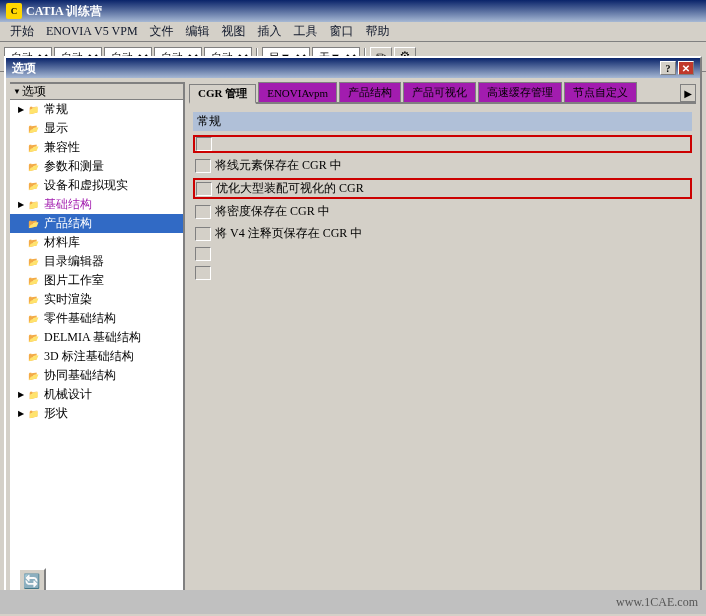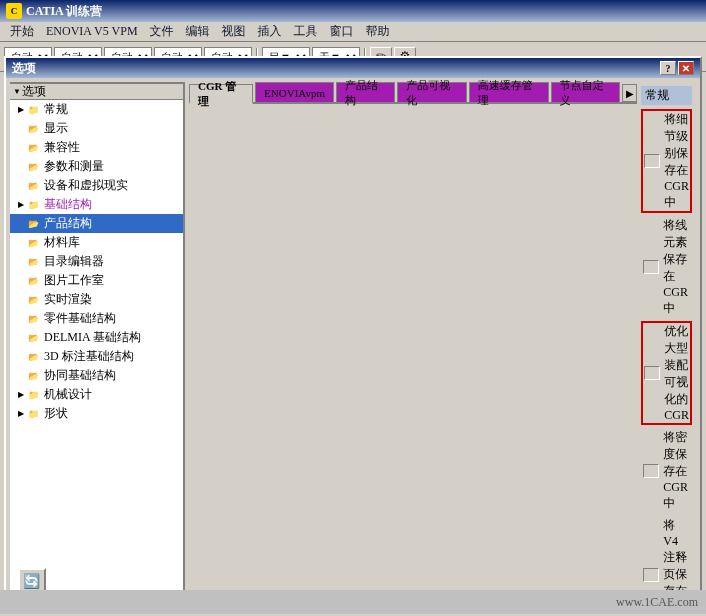--- a/index.html
+++ b/index.html
@@ -196,21 +196,21 @@
     }
     .tree-item-label {
       font-size: 12px;
     }
     .tree-indent { display: inline-block; }
 
     
     .content-panel {
       flex: 1;
       display: flex;
-      flex-direction: row;
+      flex-direction: column;
       padding: 4px;
     }
 
     
     .tabs-bar {
       display: flex;
       align-items: flex-end;
       height: 22px;
       border-bottom: 2px solid #808080;
       margin-bottom: 4px;
@@ -510,21 +510,20 @@
         <div class="tab">节点自定义</div>
         <div class="tab-nav-btn">▶</div>
       </div>
 
       <div class="content-area">
 
         <div class="section-header">常规</div>
 
         <div class="checkbox-item highlighted">
           <div class="checkbox-icon"></div>
-          <span class="checkbox-label">将细节级别保存在 CGR 中</span>
         </div>
         <div class="checkbox-item">
           <div class="checkbox-icon"></div>
           <span class="checkbox-label">将线元素保存在 CGR 中</span>
         </div>
         <div class="checkbox-item highlighted">
           <div class="checkbox-icon"></div>
           <span class="checkbox-label">优化大型装配可视化的 CGR</span>
         </div>
 

